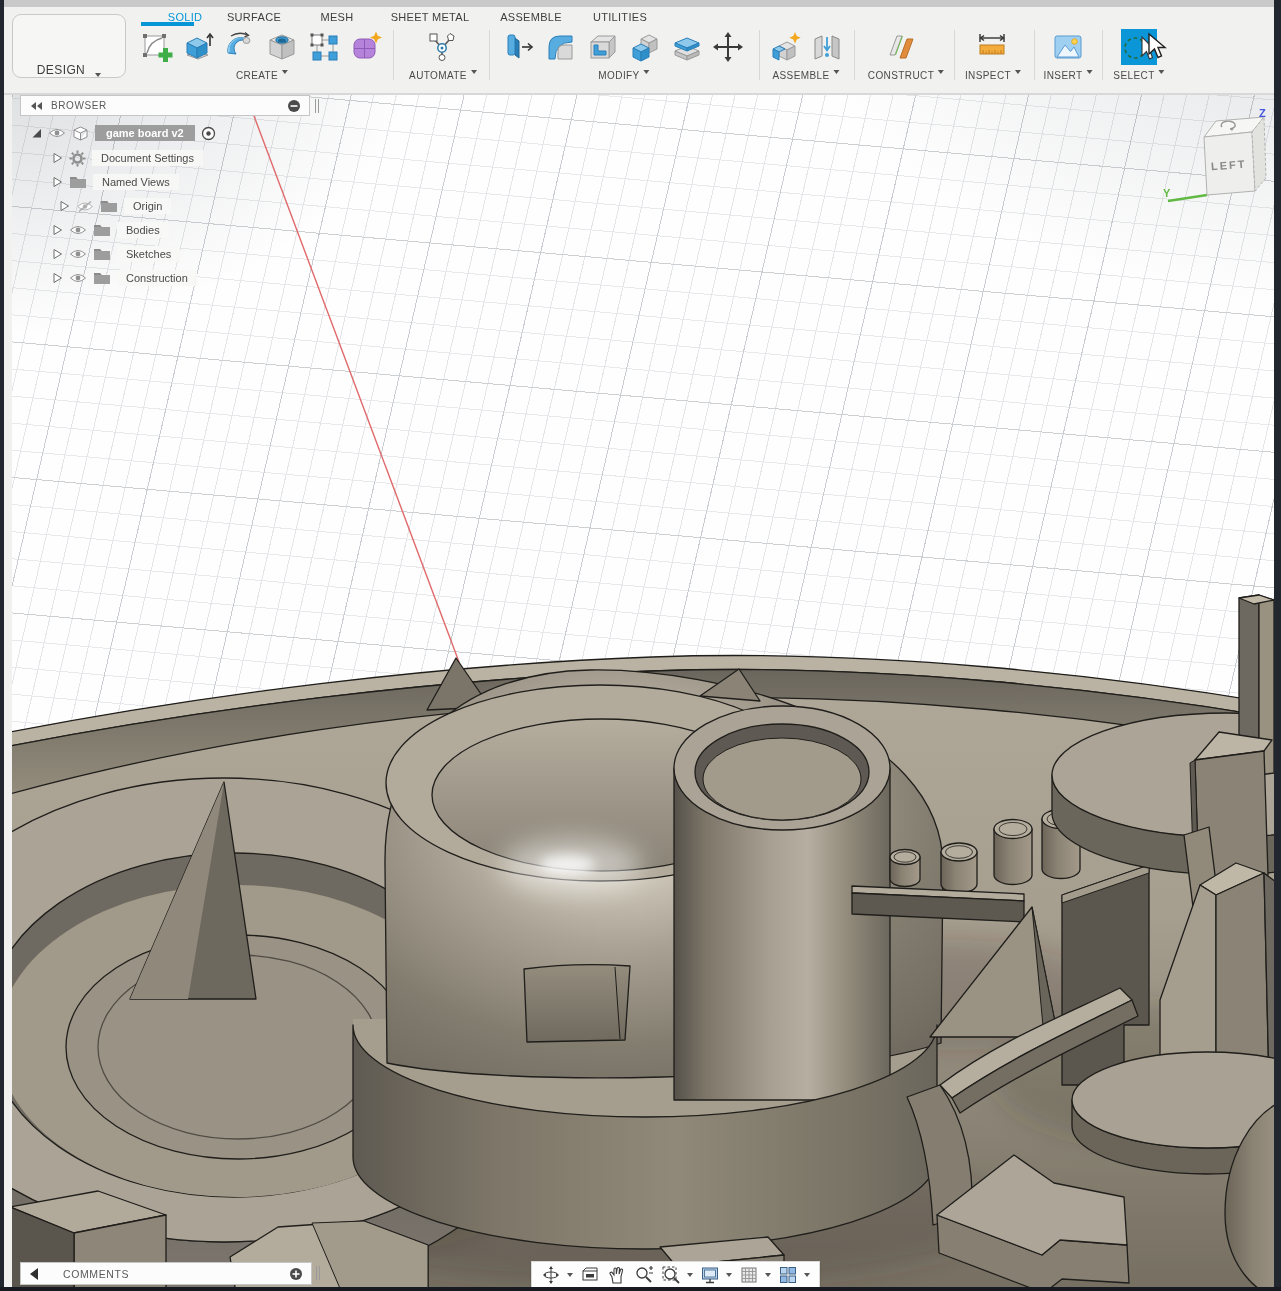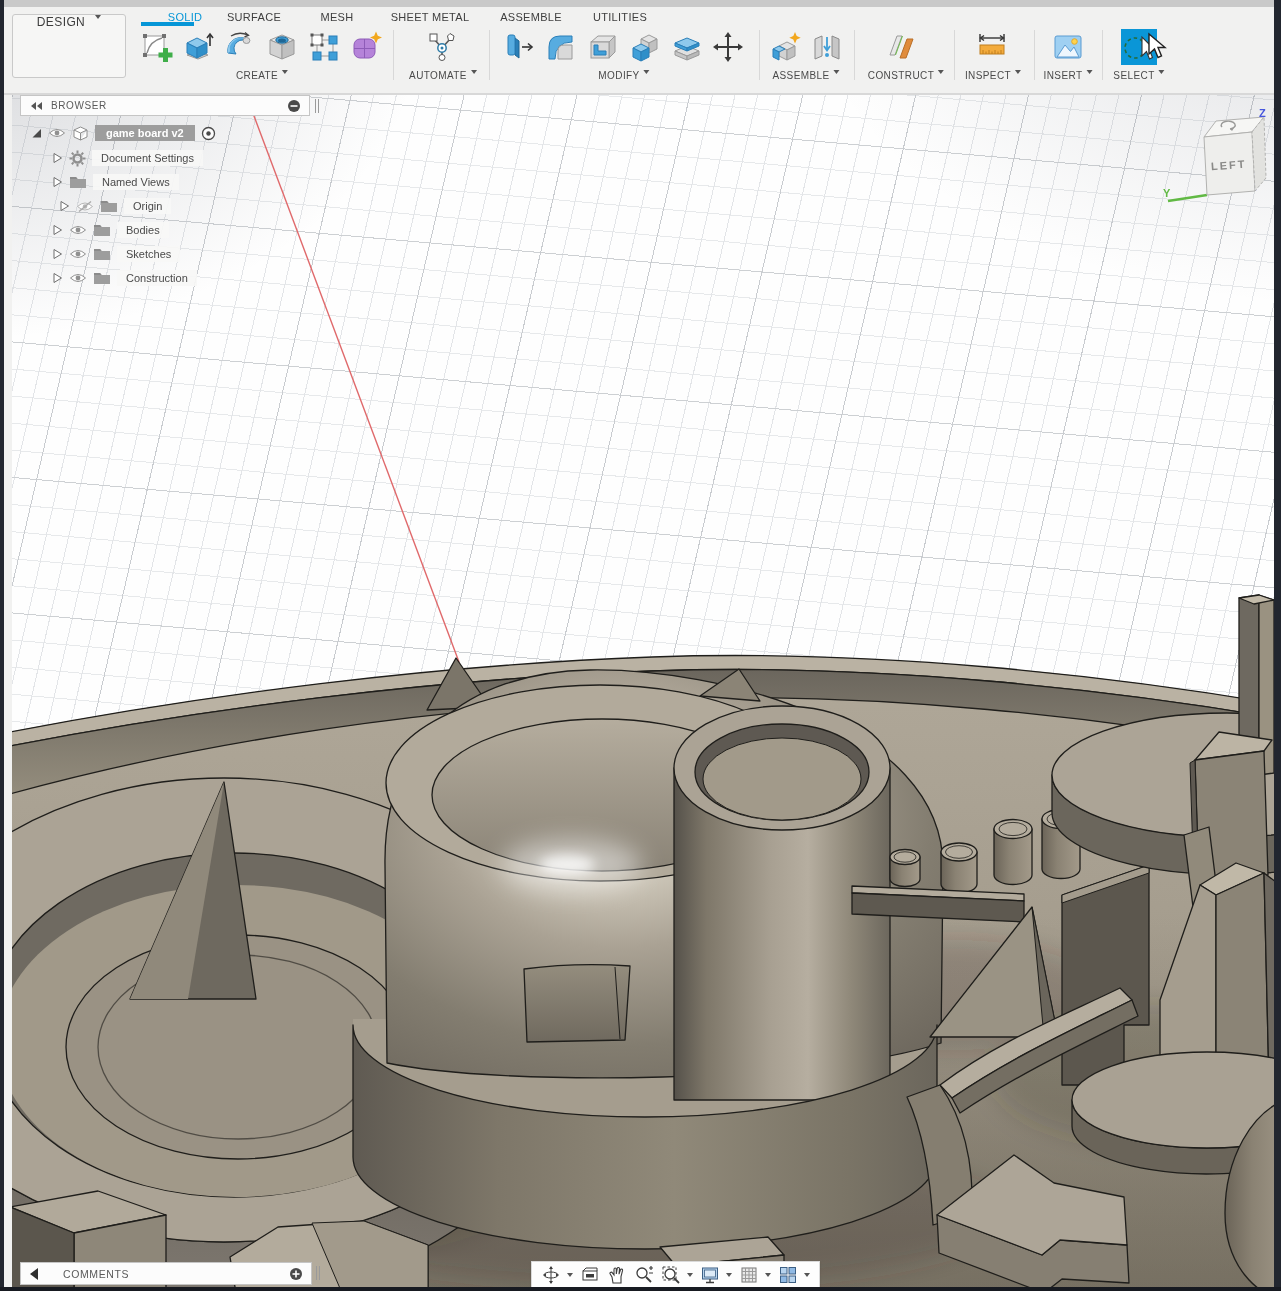--- a/index.html
+++ b/index.html
@@ -11,22 +11,22 @@
   
   #titlebar{left:0;top:0;width:1281px;height:7px;background:#c9c9c9;z-index:60;}
   #edge-left{left:0;top:0;width:4px;height:1291px;background:#22262f;z-index:70;}
   #edge-right{left:1274px;top:0;width:7px;height:1291px;background:#22262f;z-index:70;}
   #edge-bottom{left:0;top:1287px;width:1281px;height:4px;background:#171a21;z-index:70;}
 
   
   #toolbar{left:0;top:7px;width:1281px;height:86px;background:#f1f1f0;
            border-bottom:2px solid #d8d8d8;z-index:50;}
   #design-btn{left:12px;top:7px;width:112px;height:62px;background:#f6f6f5;
-              border:1px solid #c9c9c9;border-radius:3px;display:flex;
-              align-items:flex-start;justify-content:center;gap:6px;
+              border:1px solid #c9c9c9;border-radius:9px;display:flex;
+              align-items:flex-end;justify-content:center;gap:6px;
               font-size:12px;color:#3c3c3c;letter-spacing:.4px;cursor:default;}
   .tab{top:1px;height:18px;font-size:11px;color:#3e3e3e;letter-spacing:.3px;
        transform:translateX(-50%);white-space:nowrap;line-height:18px;}
   .tab.active{color:#0696d7;}
   #tab-underline{left:141px;top:15px;width:53px;height:4px;background:#0696d7;}
   .ticon{top:23px;width:34px;height:34px;}
   .ticon.sel{top:21px;width:38px;height:38px;}
   .tsep{top:23px;width:1px;height:50px;background:#d8d8d8;}
   .glabel{top:63px;height:13px;font-size:10px;color:#4a4a4a;letter-spacing:.4px;
           transform:translateX(-50%);white-space:nowrap;display:flex;align-items:flex-start;}

